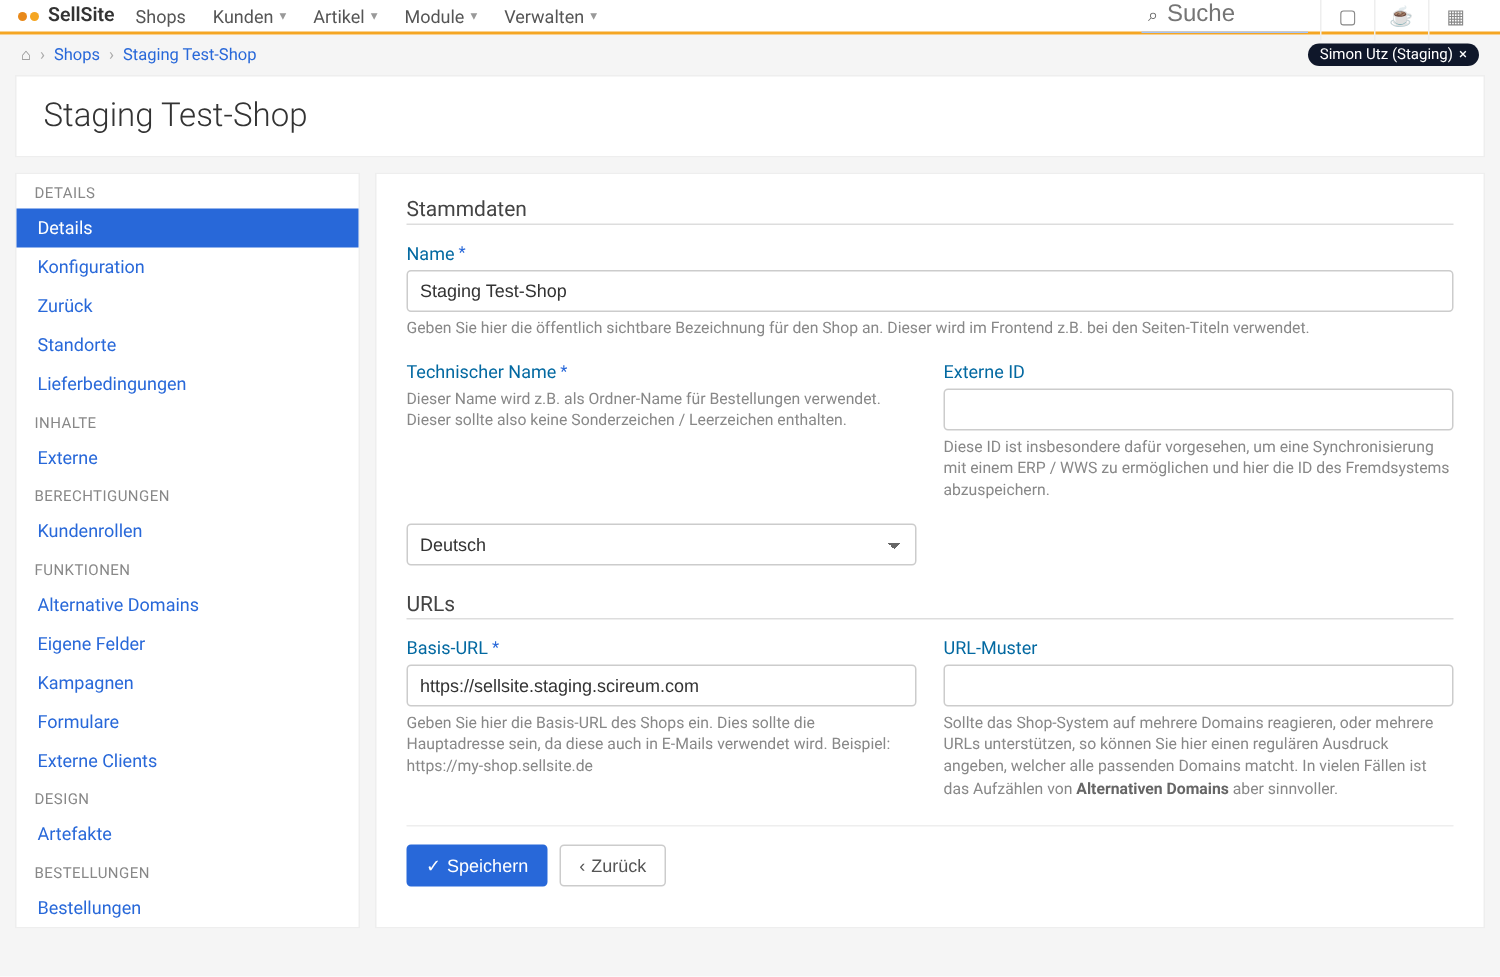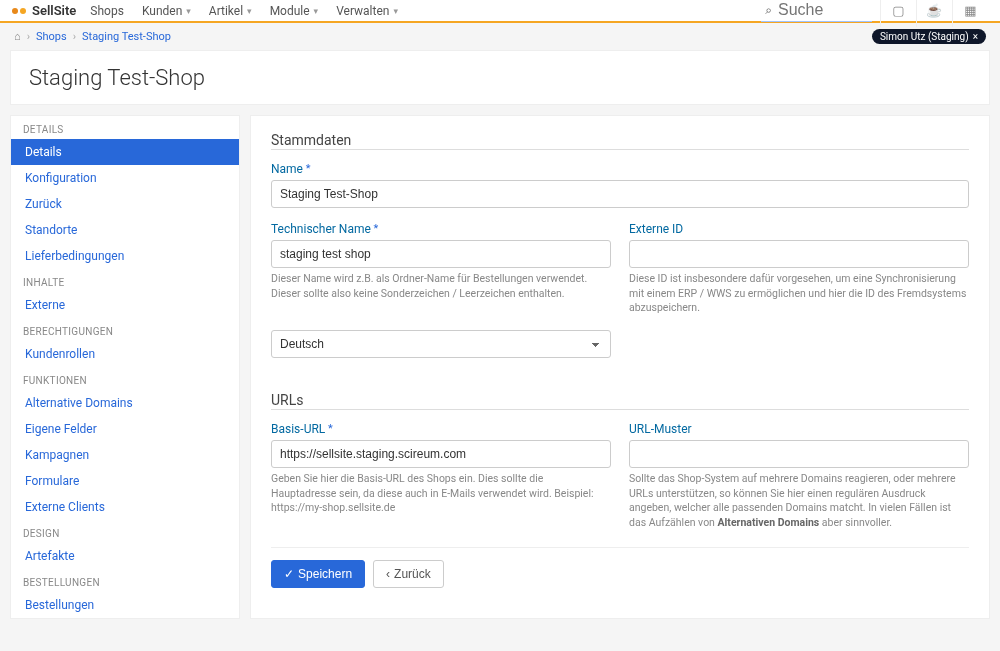--- a/index.html
+++ b/index.html
@@ -120,46 +120,46 @@
 
   </div>
 
   <div class="content">
     <div class="section-title">Stammdaten</div>
 
     <div class="form-row">
       <div class="form-col">
         <label class="form-label req">Name</label>
         <input class="form-input" value="Staging Test-Shop" style="">
+        <div class="help-text">Geben Sie hier die öffentlich sichtbare Bezeichnung für den Shop an. Dieser wird im Frontend z.B. bei den Seiten-Titeln verwendet.</div>
       </div>
     </div>
 
     <div class="form-row">
       <div class="form-col">
         <label class="form-label req">Technischer Name</label>
-        <input class="form-input" value="staging test shop" style="">
         <div class="help-text">Dieser Name wird z.B. als Ordner-Name für Bestellungen verwendet. Dieser sollte also keine Sonderzeichen / Leerzeichen enthalten.</div>
       </div>
       <div class="form-col">
         <label class="form-label">Externe ID</label>
         <input class="form-input" value="" style="">
         <div class="help-text">Diese ID ist insbesondere dafür vorgesehen, um eine Synchronisierung mit einem ERP / WWS zu ermöglichen und hier die ID des Fremdsystems abzuspeichern.</div>
       </div>
     </div>
 
     <div class="form-row">
       <div class="form-col">
         <select class="form-select">
           <option>Deutsch</option>
         </select>
       </div>
       <div class="form-col"></div>
     </div>
 
-    <div class="section-title" style="margin-top:34px;">URLs</div>
+    <div class="section-title" style="margin-top:18px;">URLs</div>
 
     <div class="form-row">
       <div class="form-col">
         <label class="form-label req">Basis-URL</label>
         <input class="form-input" value="https://sellsite.staging.scireum.com" style="">
         <div class="help-text">Geben Sie hier die Basis-URL des Shops ein. Dies sollte die Hauptadresse sein, da diese auch in E-Mails verwendet wird. Beispiel: https://my-shop.sellsite.de</div>
       </div>
       <div class="form-col">
         <label class="form-label">URL-Muster</label>
         <input class="form-input" value="" style="">

